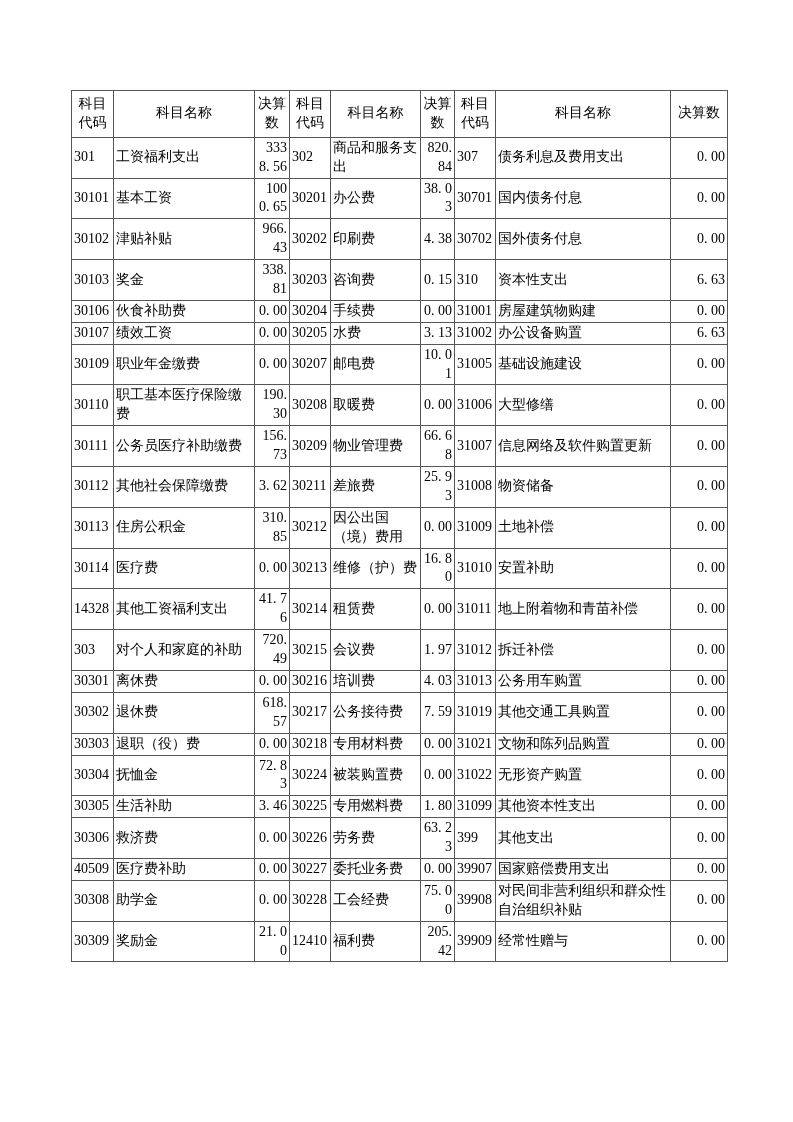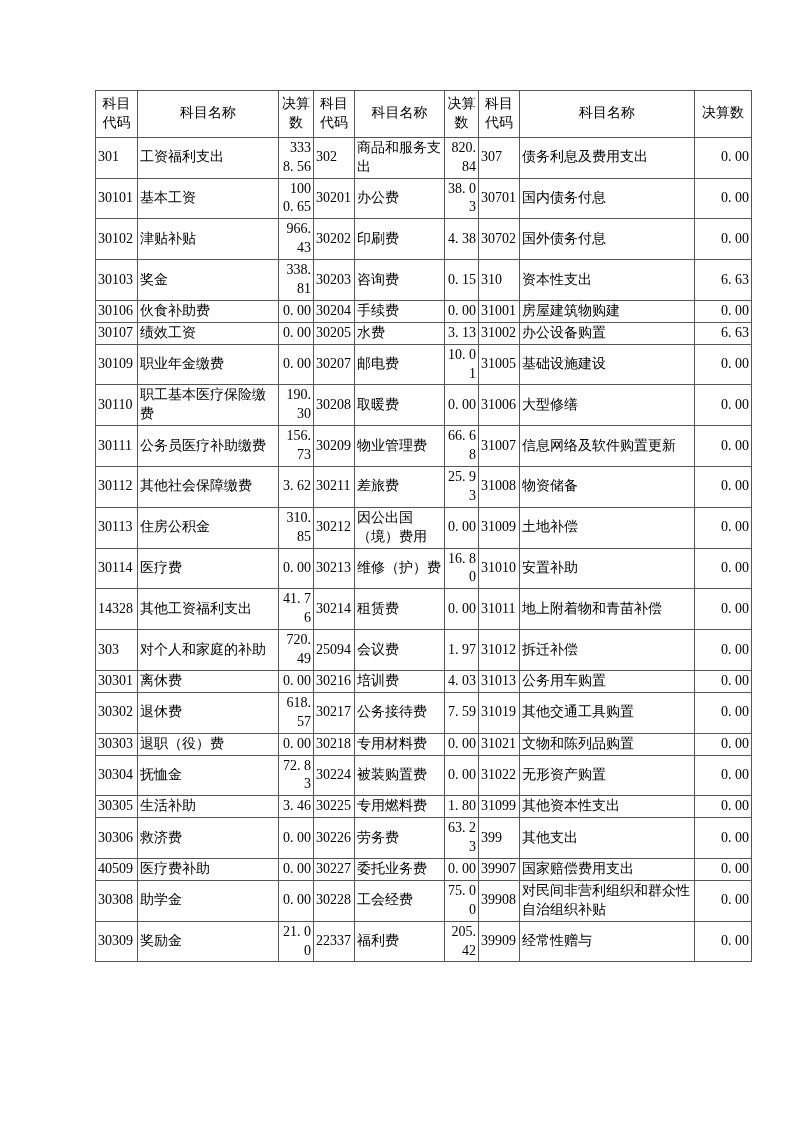--- a/index.html
+++ b/index.html
@@ -11,21 +11,20 @@
     position: relative;
     width: 793px;
     height: 1122px;
     font-family: "Liberation Serif", "DejaVu Serif", serif;
     color: #000000;
   }
   .sheet {
     position: absolute;
     top: 90px;
     left: 71px;
-    margin-left: 24px;
   }
   table.subject-table {
     border-collapse: collapse;
     table-layout: fixed;
     width: 656px;
   }
   .subject-table th,
   .subject-table td {
     border: 1px solid #565656;
     font-size: 14px;
@@ -224,21 +223,21 @@
           <td class="name">租赁费</td>
           <td class="amt">0. 00</td>
           <td class="code">31011</td>
           <td class="name">地上附着物和青苗补偿</td>
           <td class="amt">0. 00</td>
         </tr>
         <tr>
           <td class="code">303</td>
           <td class="name">对个人和家庭的补助</td>
           <td class="amt">720. 49</td>
-          <td class="code">25094</td>
+          <td class="code">30215</td>
           <td class="name">会议费</td>
           <td class="amt">1. 97</td>
           <td class="code">31012</td>
           <td class="name">拆迁补偿</td>
           <td class="amt">0. 00</td>
         </tr>
         <tr>
           <td class="code">30301</td>
           <td class="name">离休费</td>
           <td class="amt">0. 00</td>
@@ -323,21 +322,21 @@
           <td class="name">工会经费</td>
           <td class="amt">75. 00</td>
           <td class="code">39908</td>
           <td class="name">对民间非营利组织和群众性自治组织补贴</td>
           <td class="amt">0. 00</td>
         </tr>
         <tr>
           <td class="code">30309</td>
           <td class="name">奖励金</td>
           <td class="amt">21. 00</td>
-          <td class="code">22337</td>
+          <td class="code">12410</td>
           <td class="name">福利费</td>
           <td class="amt">205. 42</td>
           <td class="code">39909</td>
           <td class="name">经常性赠与</td>
           <td class="amt">0. 00</td>
         </tr>
       </tbody>
   </table>
 </div>
 

